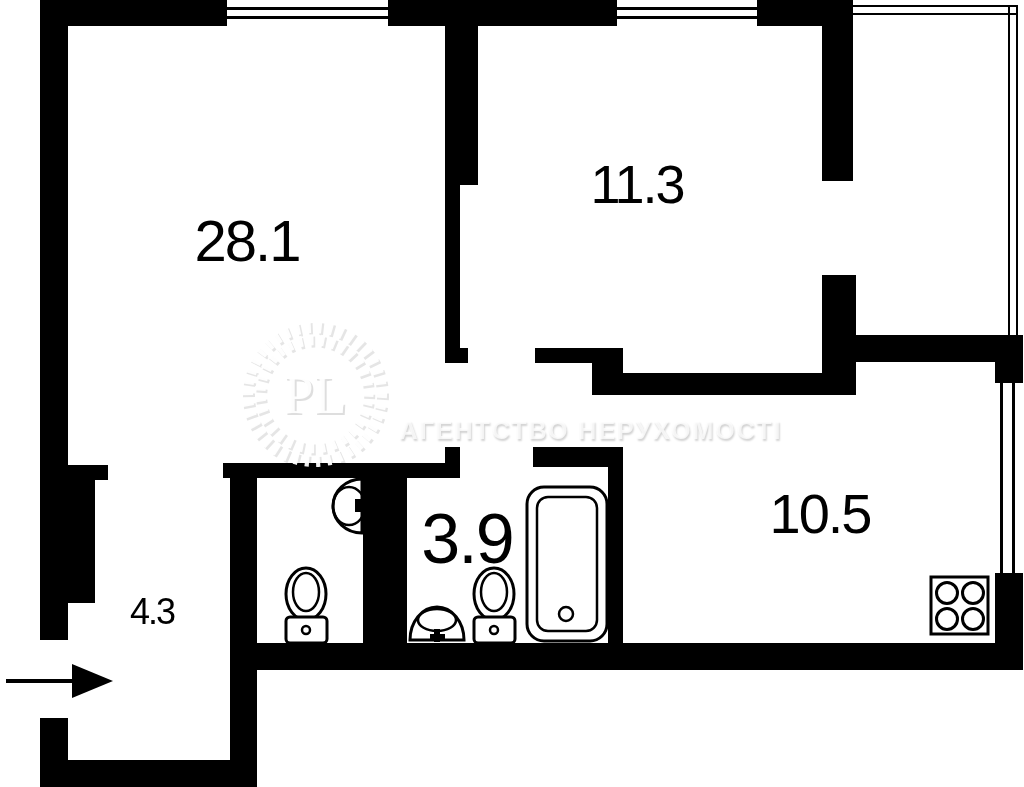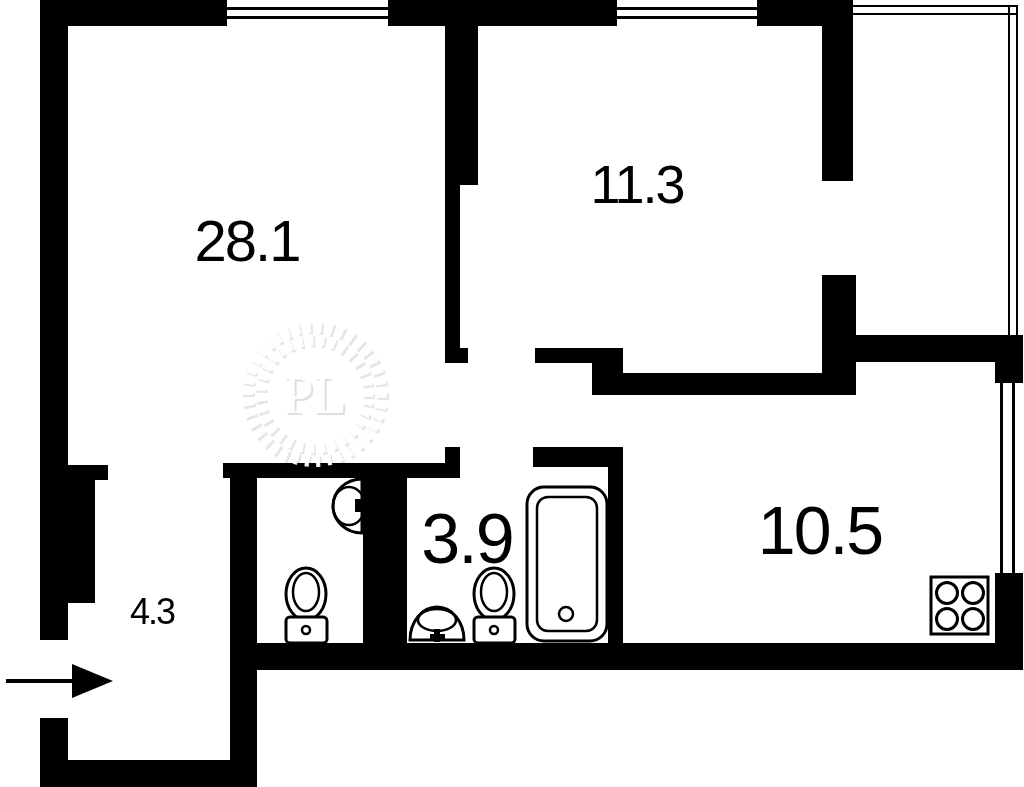--- a/index.html
+++ b/index.html
@@ -92,25 +92,26 @@
 
   <div class="watermark">
     <svg class="wm-wreath" width="172" height="172" viewBox="0 0 172 172">
       <circle class="ring-d" cx="87" cy="88" r="67" stroke-width="12" stroke-dasharray="4 7"></circle>
       <circle class="ring-l" cx="85" cy="86" r="67" stroke-width="12" stroke-dasharray="4 7"></circle>
       <circle class="ring-d" cx="87" cy="88" r="54" stroke-width="11" stroke-dasharray="4 7" transform="rotate(8 86 86)"></circle>
       <circle class="ring-l" cx="85" cy="86" r="54" stroke-width="11" stroke-dasharray="4 7" transform="rotate(8 86 86)"></circle>
       <text class="pl-d" x="88" y="107" text-anchor="middle">PL</text>
       <text class="pl-l" x="86" y="105" text-anchor="middle">PL</text>
     </svg>
+    <div class="wm-tagline" style="left:584px;top:430px;">АГЕНТСТВО НЕРУХОМОСТІ</div>
   </div>
 
   <div class="room-label" style="left:247px;top:240px;font-size:58px;">28.1</div>
   <div class="room-label" style="left:637px;top:184px;font-size:54px;">11.3</div>
-  <div class="room-label" style="left:820px;top:530px;font-size:68px;">10.5</div>
+  <div class="room-label" style="left:820px;top:513px;font-size:56px;">10.5</div>
   <div class="room-label" style="left:152px;top:612px;font-size:36px;">4.3</div>
   <div class="room-label" style="left:467px;top:539px;font-size:70px;">3.9</div>
 <div class="wall" style="left: 40px; top: 0px; width: 187px; height: 26px;"></div>
     <div class="wall" style="left: 388px; top: 0px; width: 229px; height: 26px;"></div>
     <div class="wall" style="left: 757px; top: 0px; width: 96px; height: 26px;"></div>
     <div class="wall" style="left: 40px; top: 0px; width: 28px; height: 640px;"></div>
     <div class="wall" style="left: 40px; top: 718px; width: 28px; height: 69px;"></div>
     <div class="wall" style="left: 67px; top: 480px; width: 28px; height: 123px;"></div>
     <div class="wall" style="left: 40px; top: 760px; width: 217px; height: 27px;"></div>
     <div class="wall" style="left: 230px; top: 478px; width: 27px; height: 309px;"></div>

